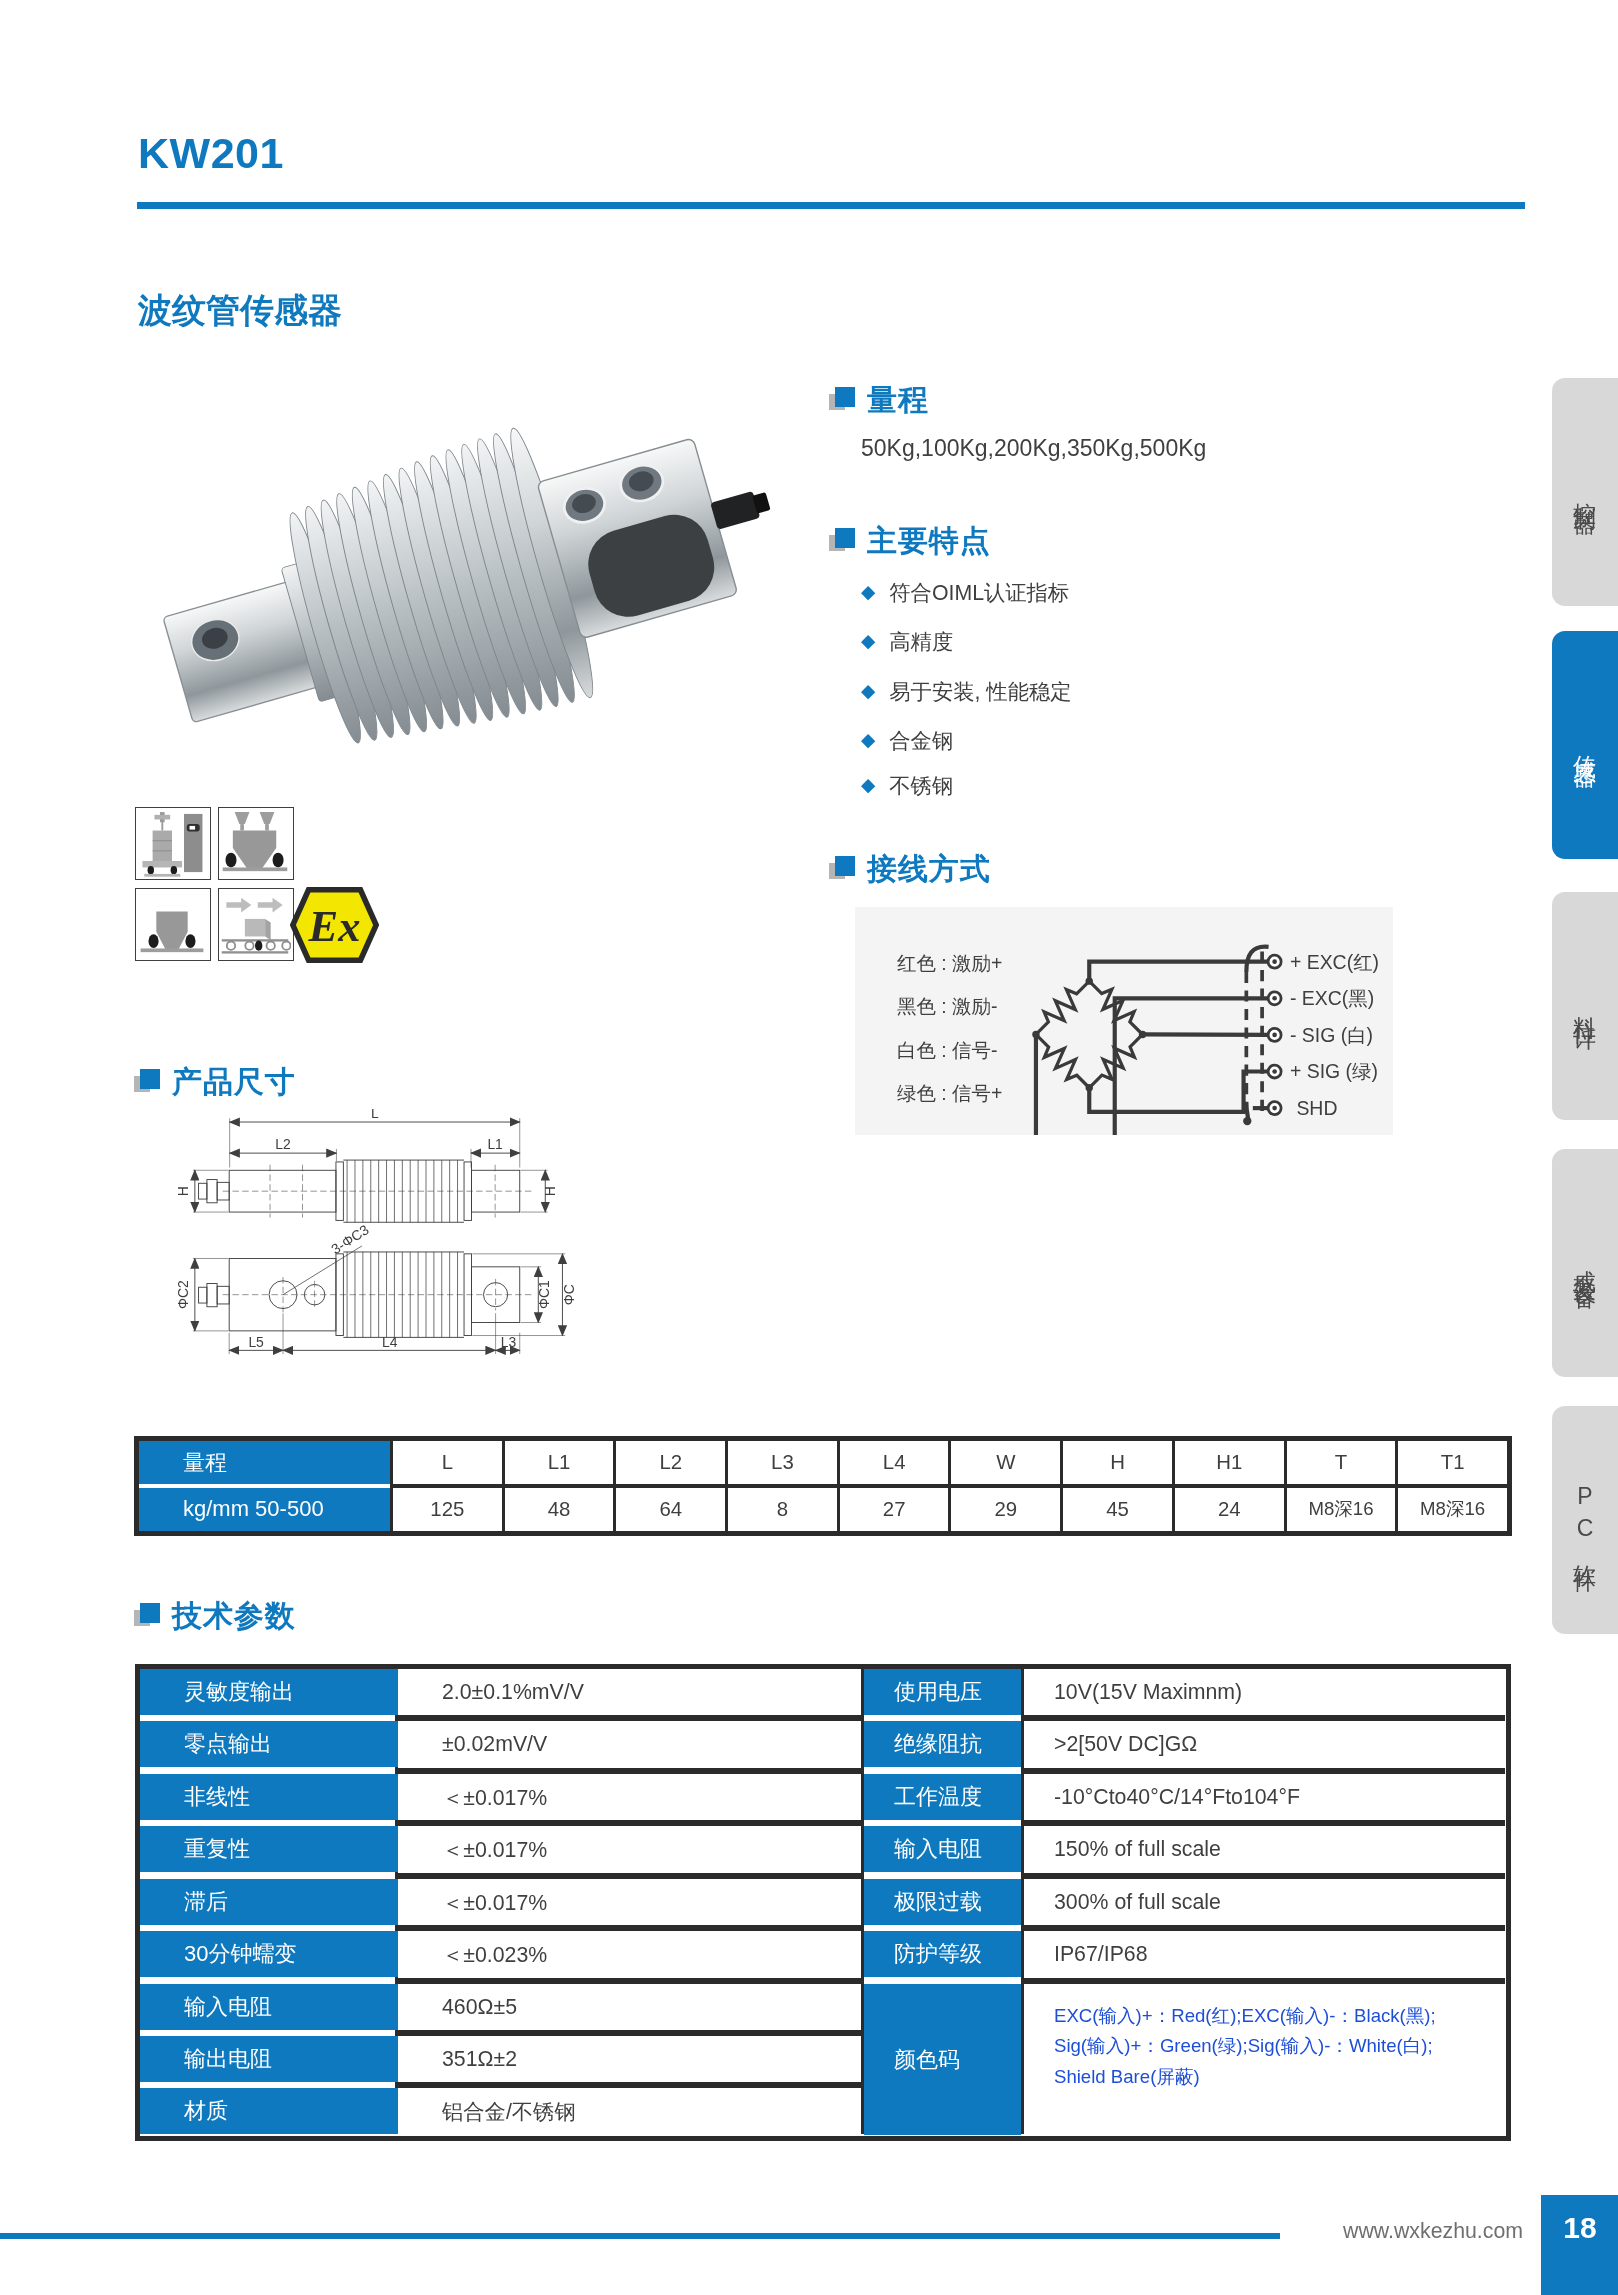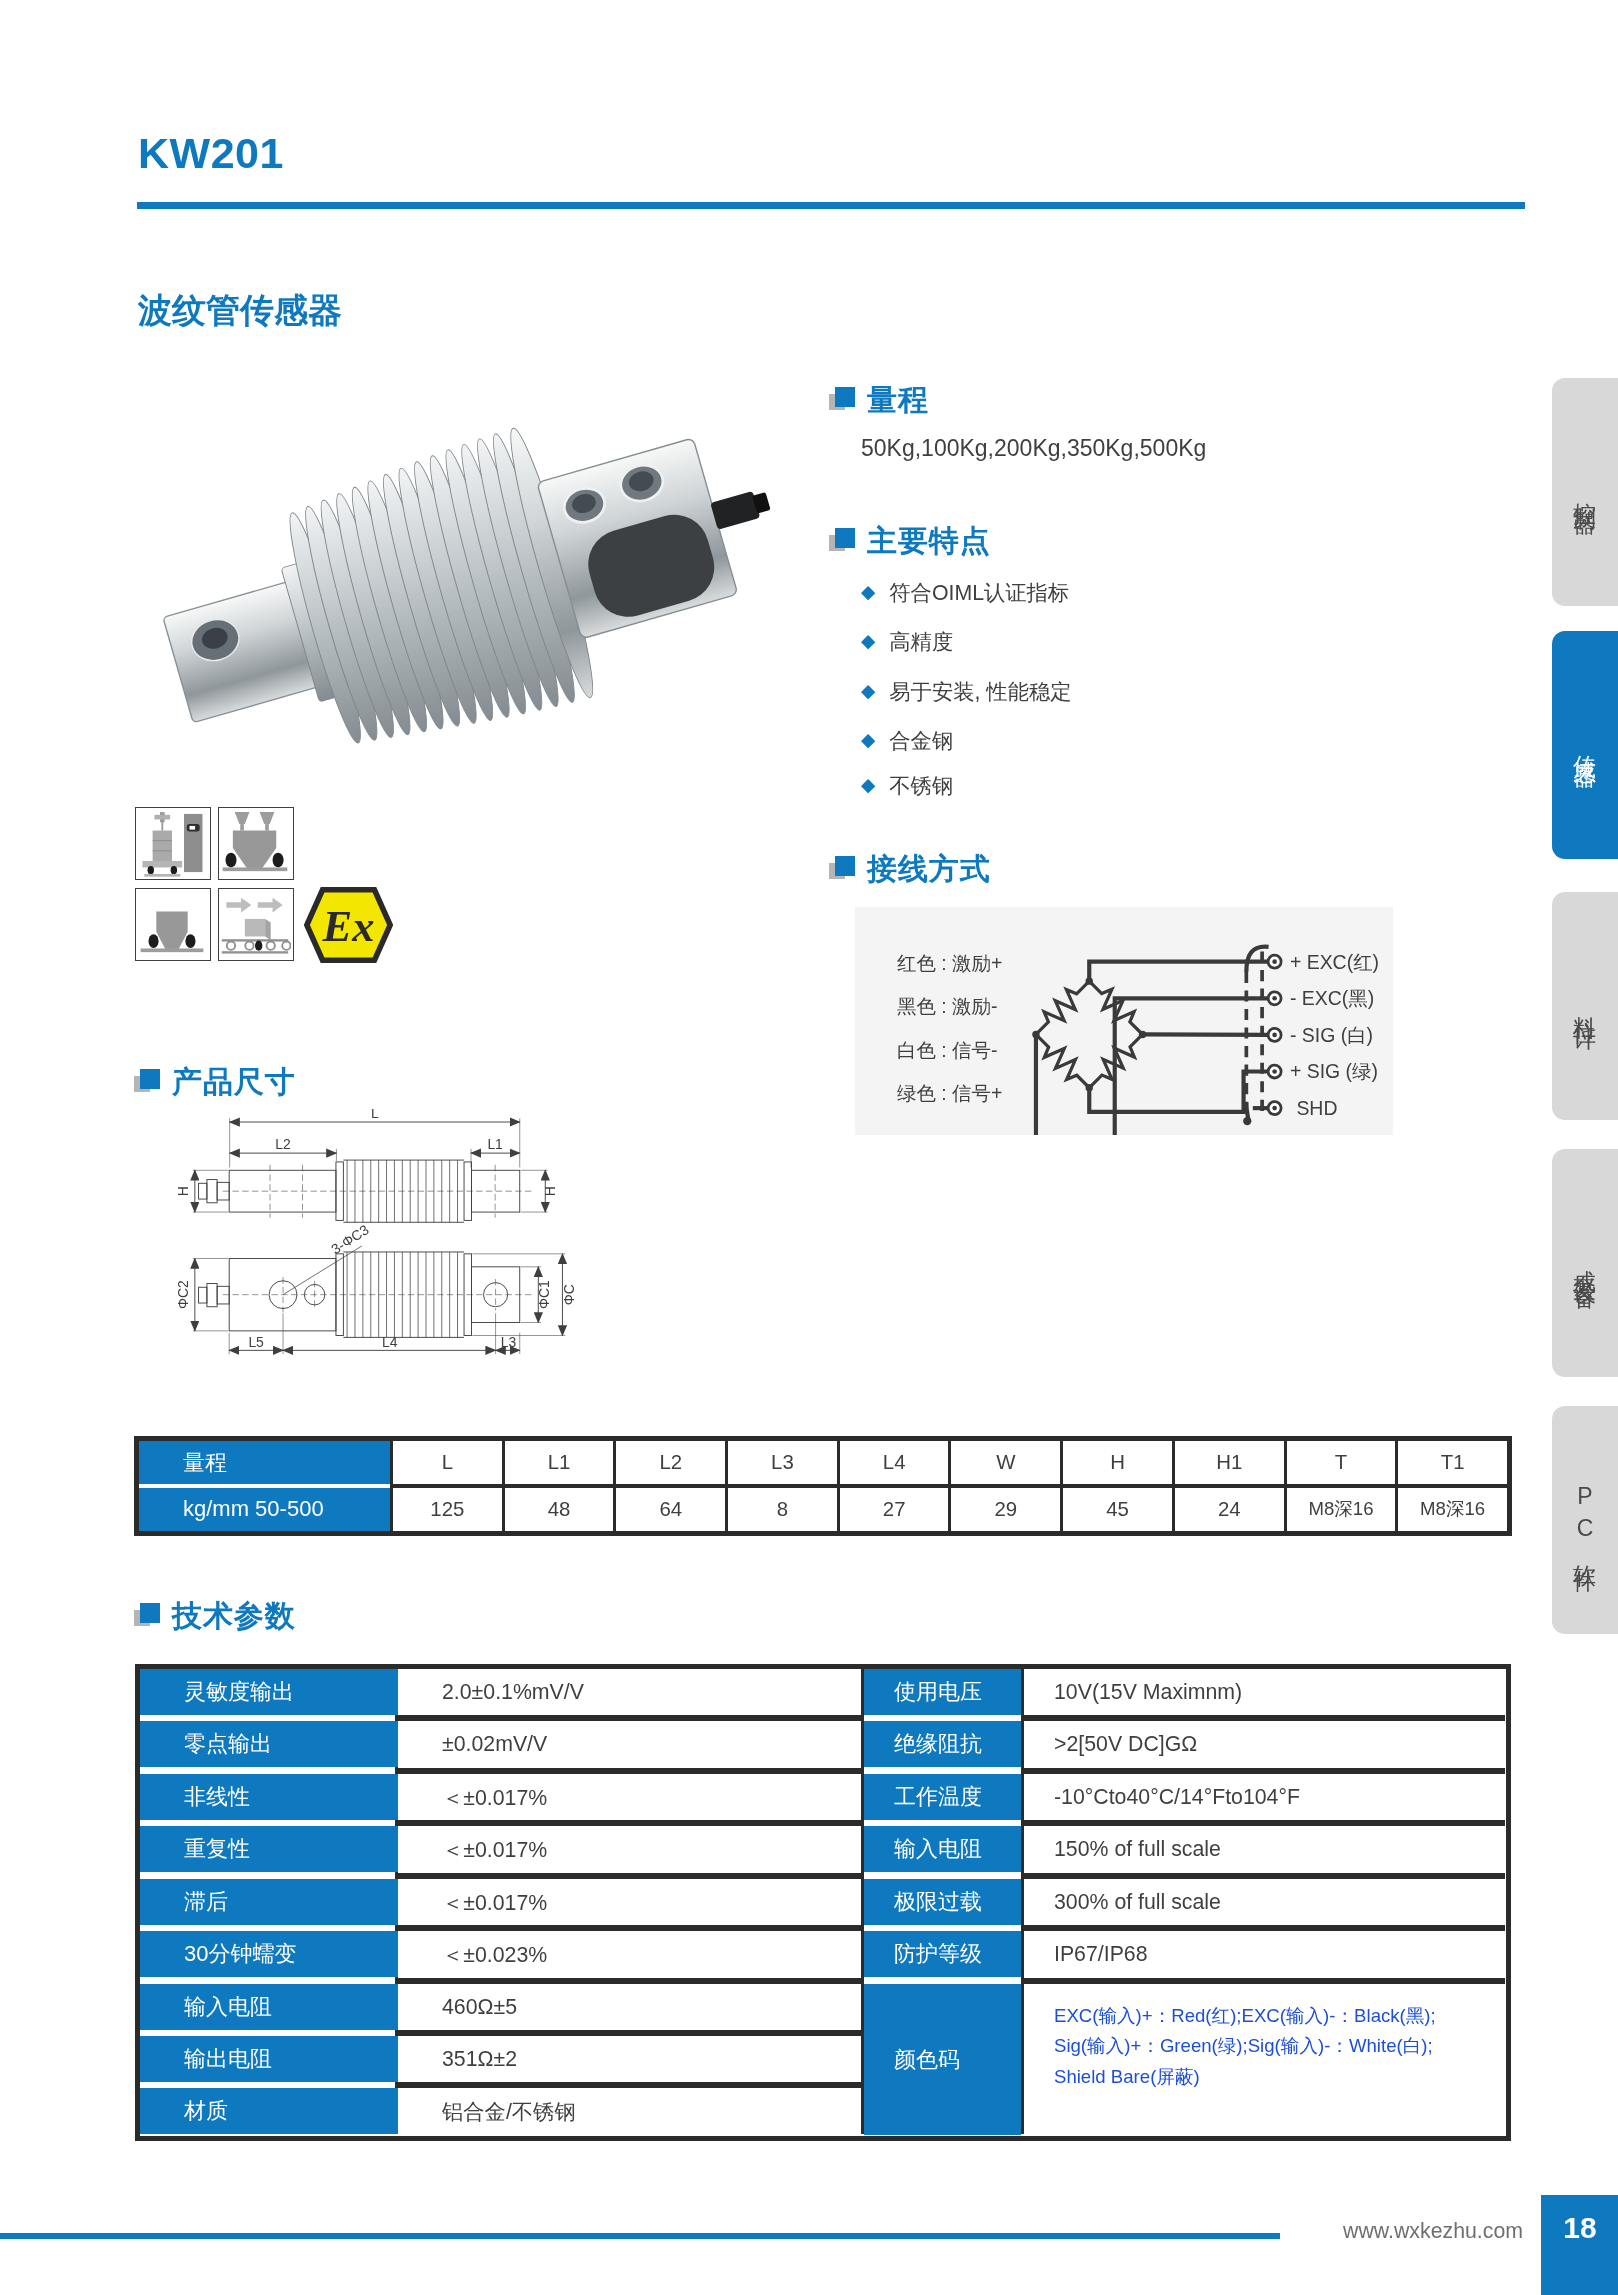--- a/index.html
+++ b/index.html
@@ -22,21 +22,21 @@
   .sec-txt { font-size:30px; font-weight:700; color:#0e79bf; letter-spacing:0.9px; }
 
   
   .range-value { position:absolute; left:861px; top:435px; font-size:23px; color:#3f3f3f; }
   .feature { position:absolute; left:861px; display:flex; align-items:center; gap:14px;
     font-size:21.3px; color:#3f3f3f; }
   .feature .dia { color:#0e79bf; font-size:18.6px; line-height:1; }
 
   
   .app-box { position:absolute; width:76px; height:73px; background:#fff; border:1.9px solid #3f3f3f; }
-  .ex-wrap { position:absolute; left:304px; top:887px; width:89px; height:77px; }
+  .ex-wrap { position:absolute; left:290px; top:887px; width:89px; height:77px; }
 
   
   .wiring-box { position:absolute; left:855px; top:907px; width:538px; height:228px; background:#f4f4f4; }
 
   
   .drawing-wrap { position:absolute; left:167px; top:1109px; width:427px; height:253px; }
 
   
   .dims-table { position:absolute; left:134px; top:1436px; width:1378px; height:100px;
     background:#fff; border:5.6px solid #2b2b2b; display:grid;

